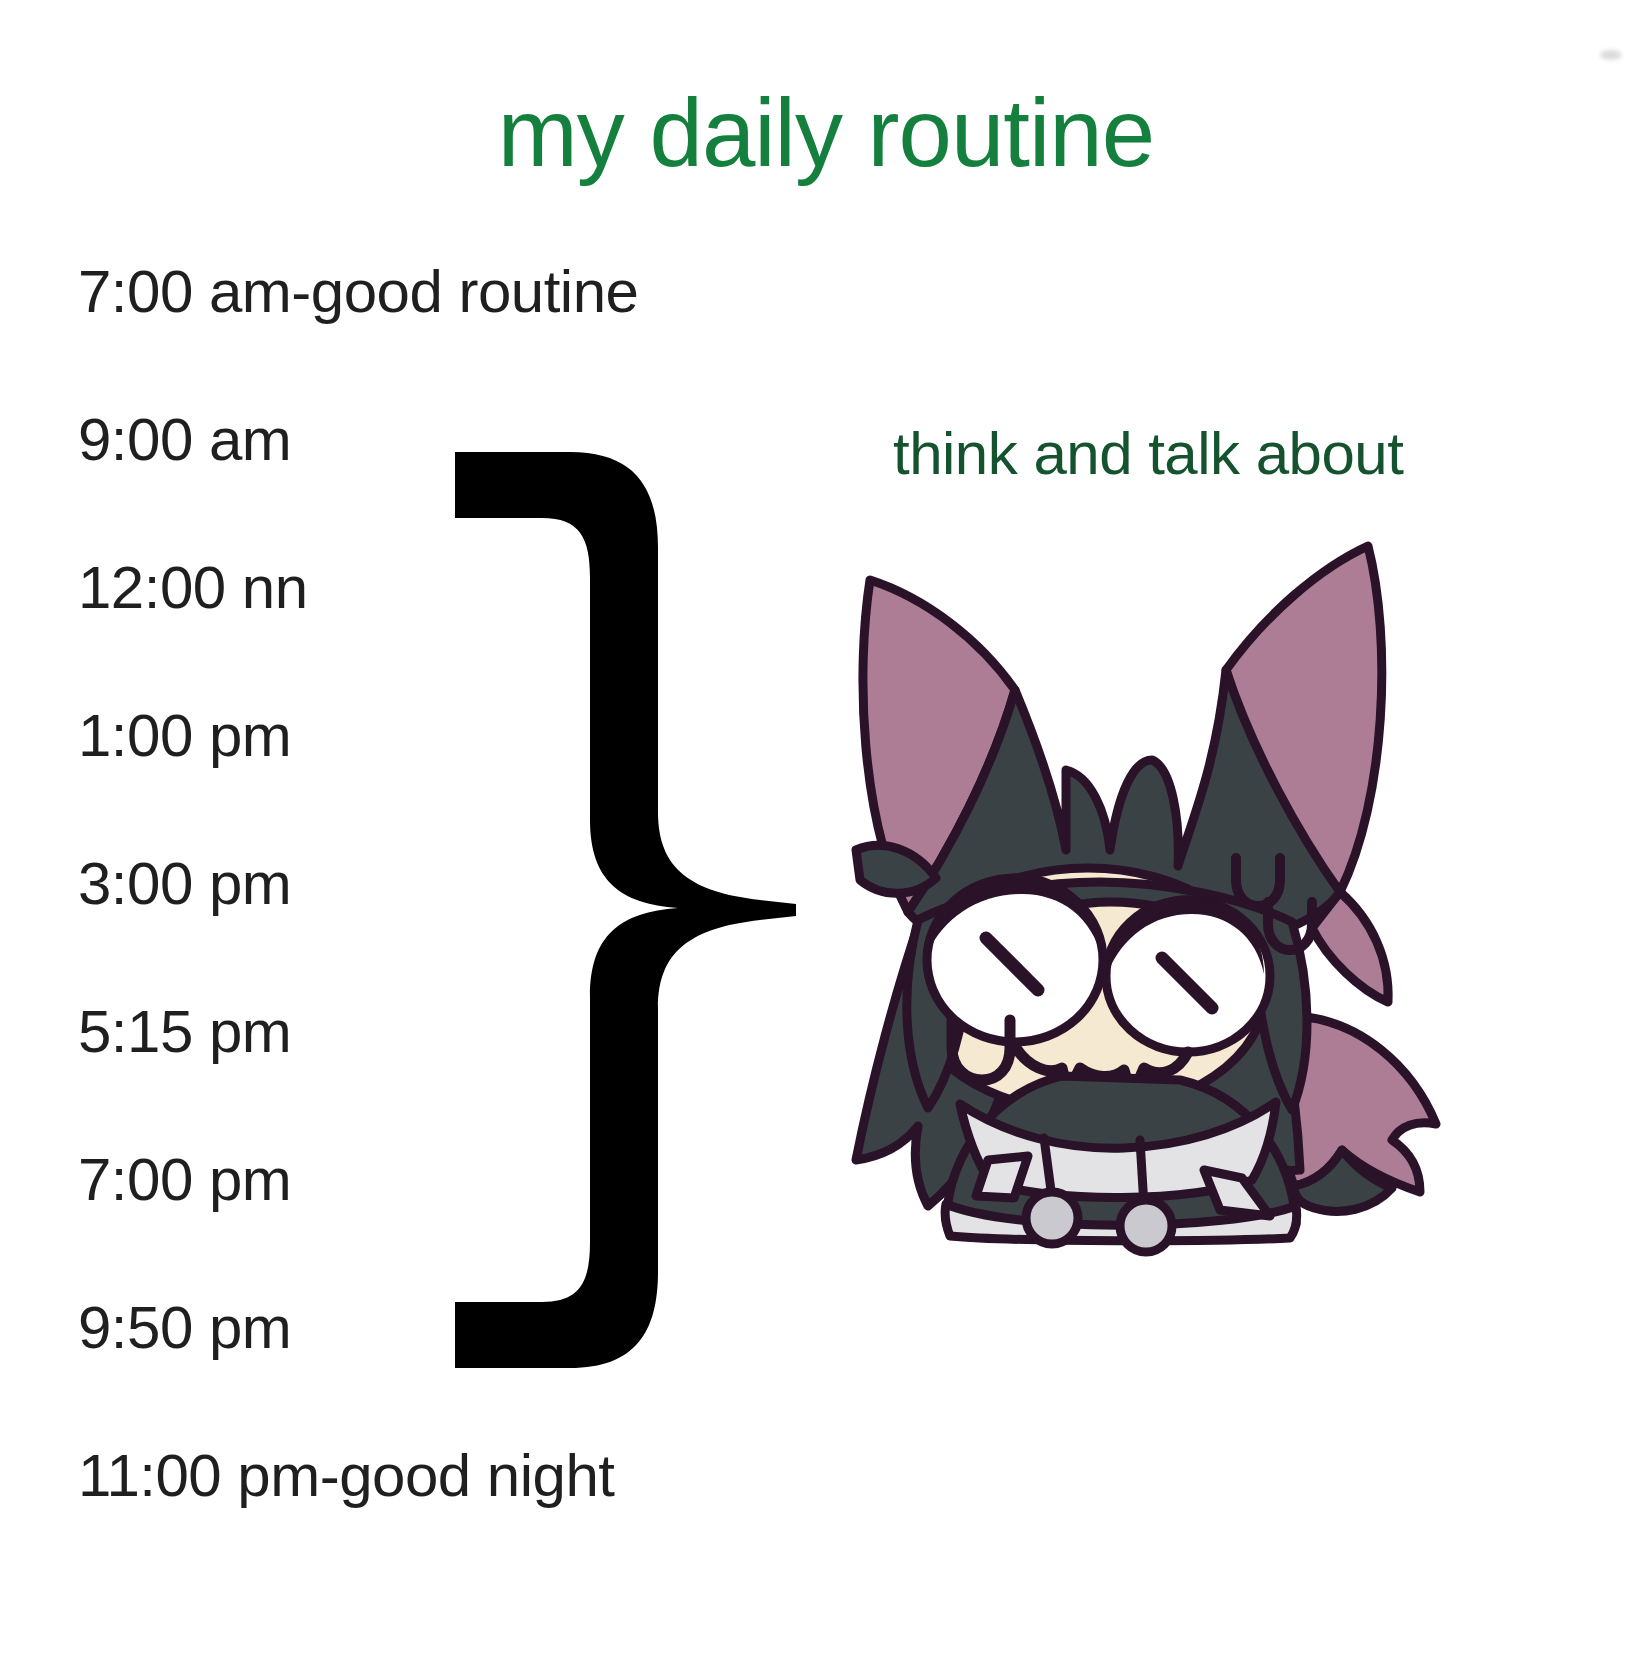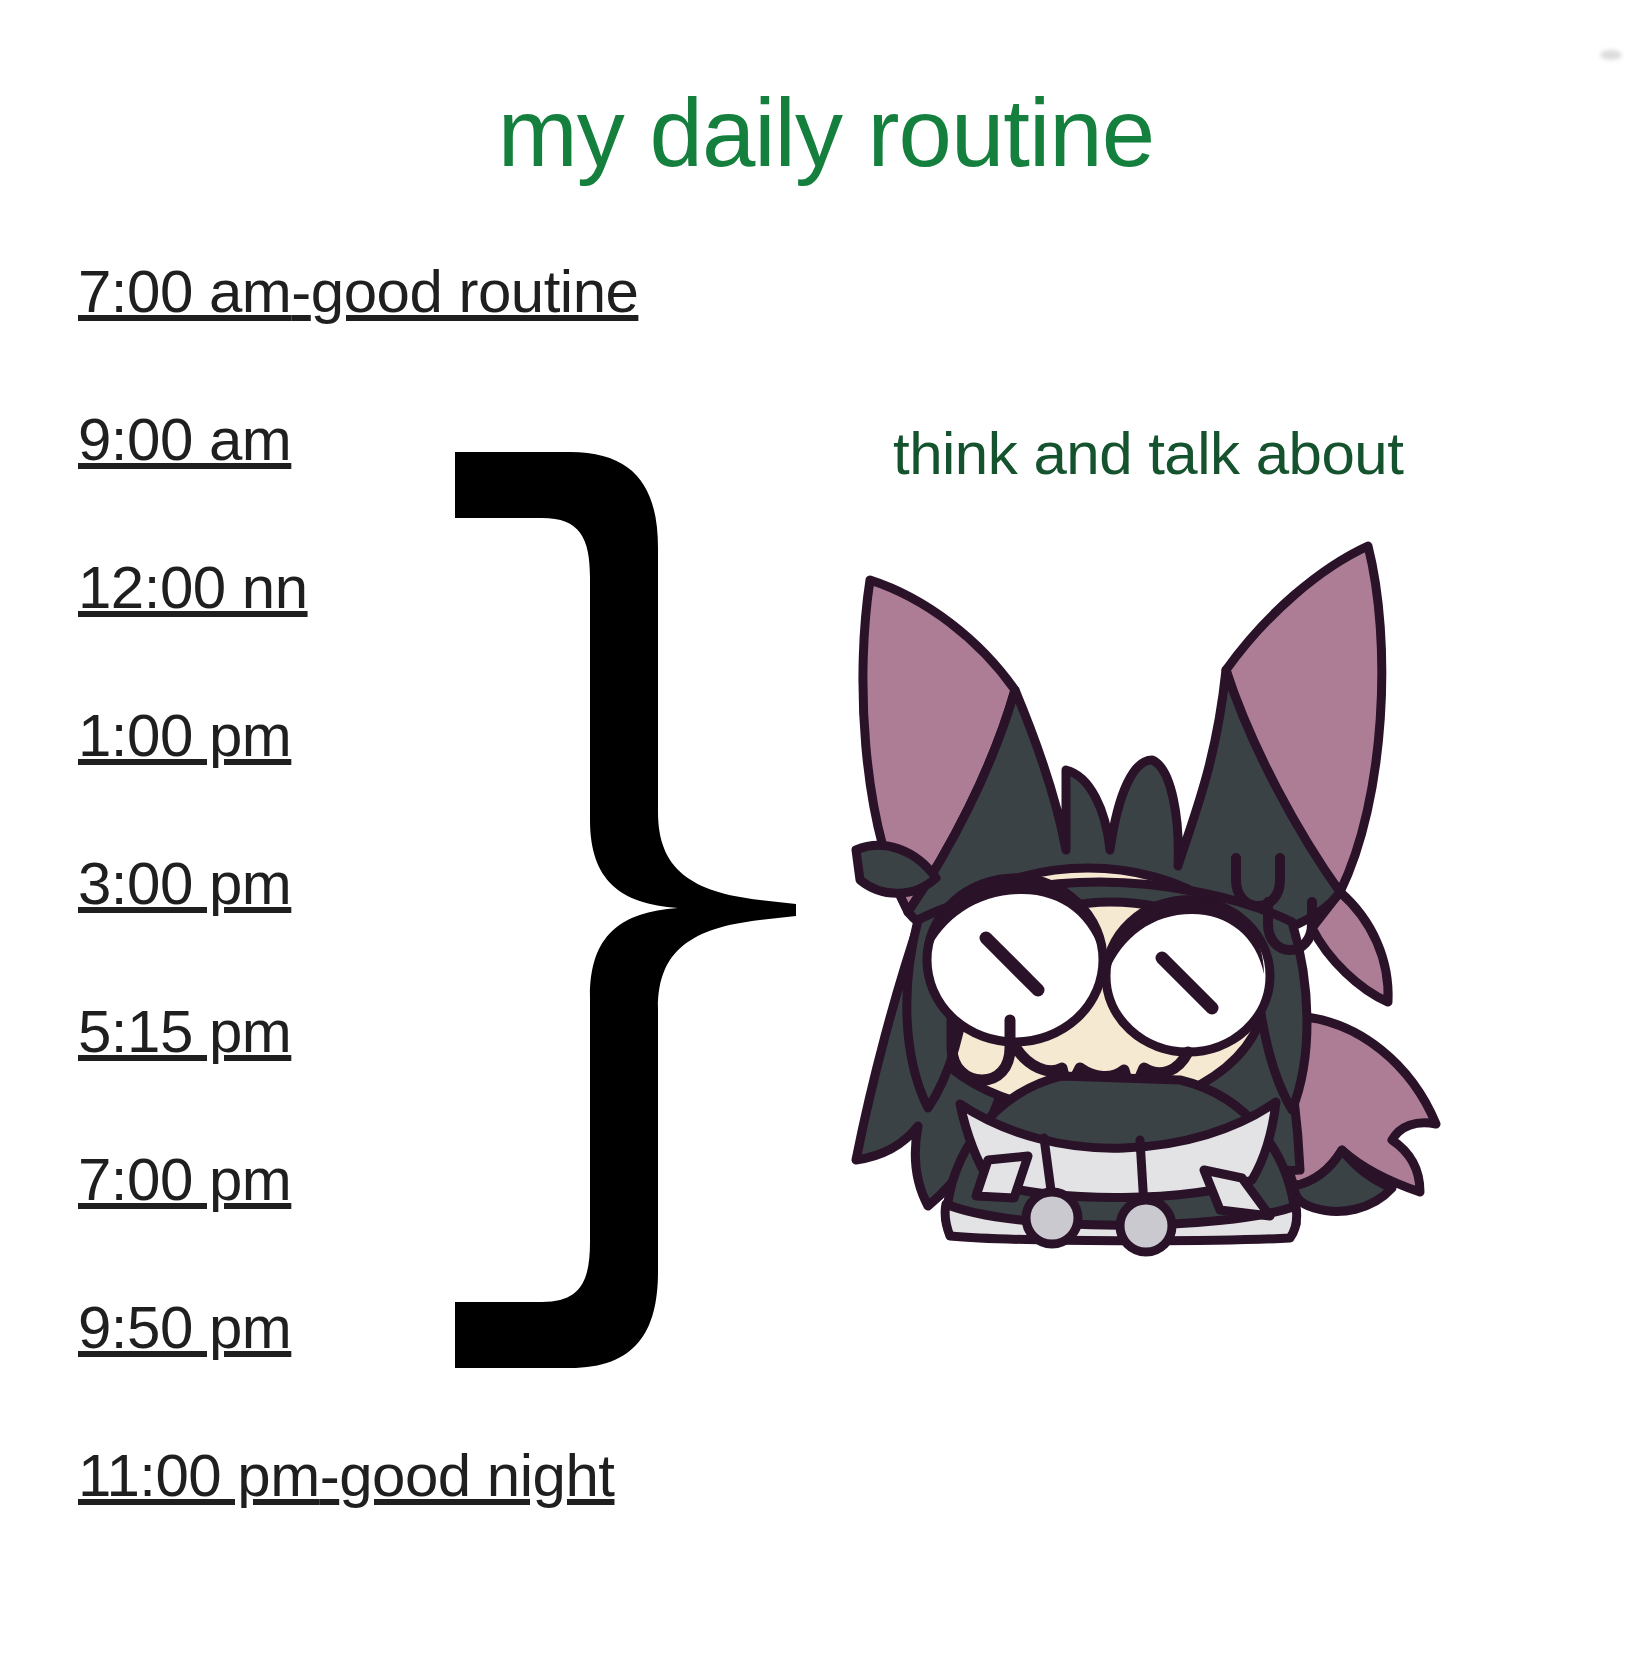--- a/index.html
+++ b/index.html
@@ -43,21 +43,20 @@
   .row {
     height: 148px;
     display: flex;
     align-items: flex-start;
     font-size: 60px;
     font-weight: 400;
     color: #1f1f1f;
     letter-spacing: -0.5px;
     white-space: nowrap;
     line-height: 1;
-    text-decoration: underline;
   }
   .row .time { }
   .row .label { }
 
   
   .brace-wrap {
     position: absolute;
     left: 430px;
     top: 430px;
     width: 400px;

